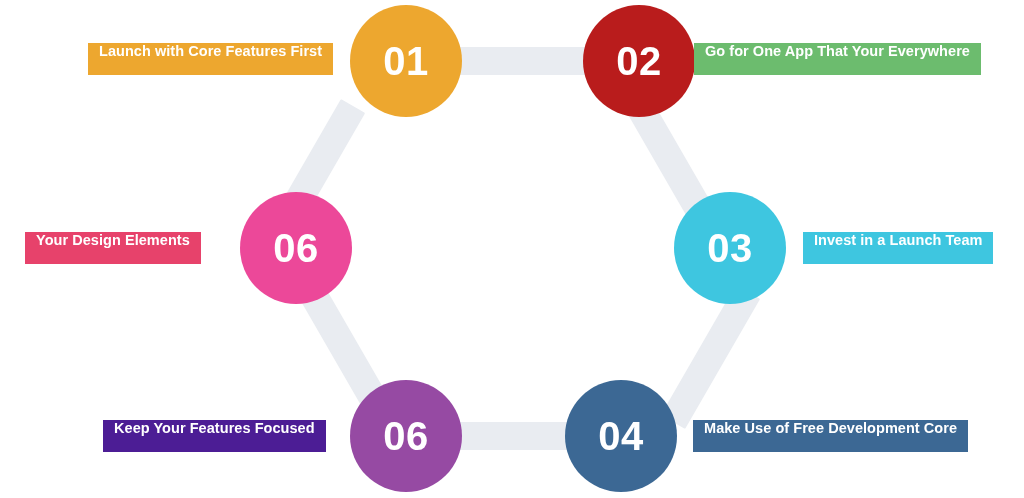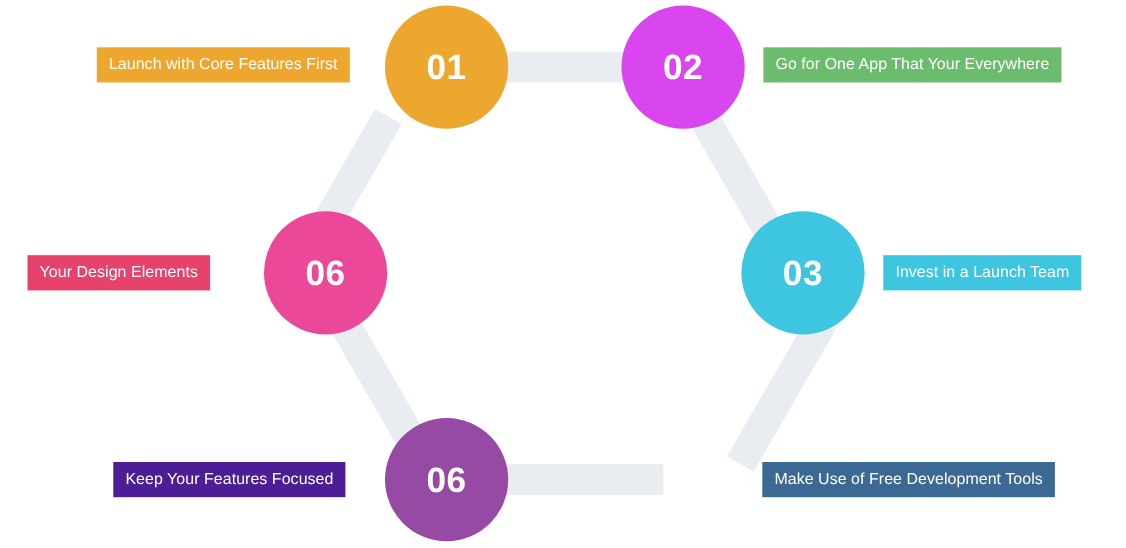--- a/index.html
+++ b/index.html
@@ -34,38 +34,37 @@
     border-radius: 50%;
     display: flex;
     align-items: center;
     justify-content: center;
     color: #ffffff;
     font-weight: 700;
     letter-spacing: 0.5px;
     user-select: none;
   }
   .node .num {
-    font-size: 32px;
+    font-size: 40px;
     line-height: 1;
     font-weight: 700;
     color: #ffffff;
     display: block;
   }
 
   
   .label {
     position: absolute;
     display: flex;
-    align-items: center;
     box-sizing: border-box;
     height: 32px;
     padding: 0 11px;
     color: #ffffff;
     font-size: 14.5px;
-    font-weight: 400;
+    font-weight: 700;
     white-space: nowrap;
     letter-spacing: 0.05px;
   }
   .label.right { justify-content: flex-start; }
   .label.left  { justify-content: flex-start; }
 </style>
 </head>
 <body>
 
 <div id="stage">
@@ -82,36 +81,39 @@
 
   <div class="connector" style="left:278px; top:222px; width:150px; height:28px; transform: rotate(300deg);"></div>
 
   <div class="node" style="left:350px; top:5px; width:112px; height:112px; background:#eda72f;">
     <span class="num">01</span>
   </div>
   <div class="label left" style="left:88px; top:43px; background:#eda72f;">
     <span>Launch with Core Features First</span>
   </div>
 
-  <div class="node" style="left:565px; top:5px; width:112px; height:112px; background:#d946ef;">
+  <div class="node" style="left:583px; top:5px; width:112px; height:112px; background:#b91c1c;">
     <span class="num">02</span>
   </div>
   <div class="label right" style="left:694px; top:43px; background:#6cbc6e;">
     <span>Go for One App That Your Everywhere</span>
   </div>
 
   <div class="node" style="left:674px; top:192px; width:112px; height:112px; background:#3ec6e0;text-align:right;">
     <span class="num">03</span>
   </div>
   <div class="label right" style="left:803px; top:232px; background:#3ec6e0;">
     <span>Invest in a Launch Team</span>
   </div>
 
+  <div class="node" style="left:565px; top:380px; width:112px; height:112px; background:#3c6894;">
+    <span class="num">04</span>
+  </div>
   <div class="label right" style="left:693px; top:420px; background:#3c6894;">
-    <span>Make Use of Free Development Tools</span>
+    <span>Make Use of Free Development Core</span>
   </div>
 
   <div class="node" style="left:350px; top:380px; width:112px; height:112px; background:#964aa3;">
     <span class="num">06</span>
   </div>
   <div class="label left" style="left:103px; top:420px; background:#4c1d95;">
     <span>Keep Your Features Focused</span>
   </div>
 
   <div class="node" style="left:240px; top:192px; width:112px; height:112px; background:#ec4899;">

